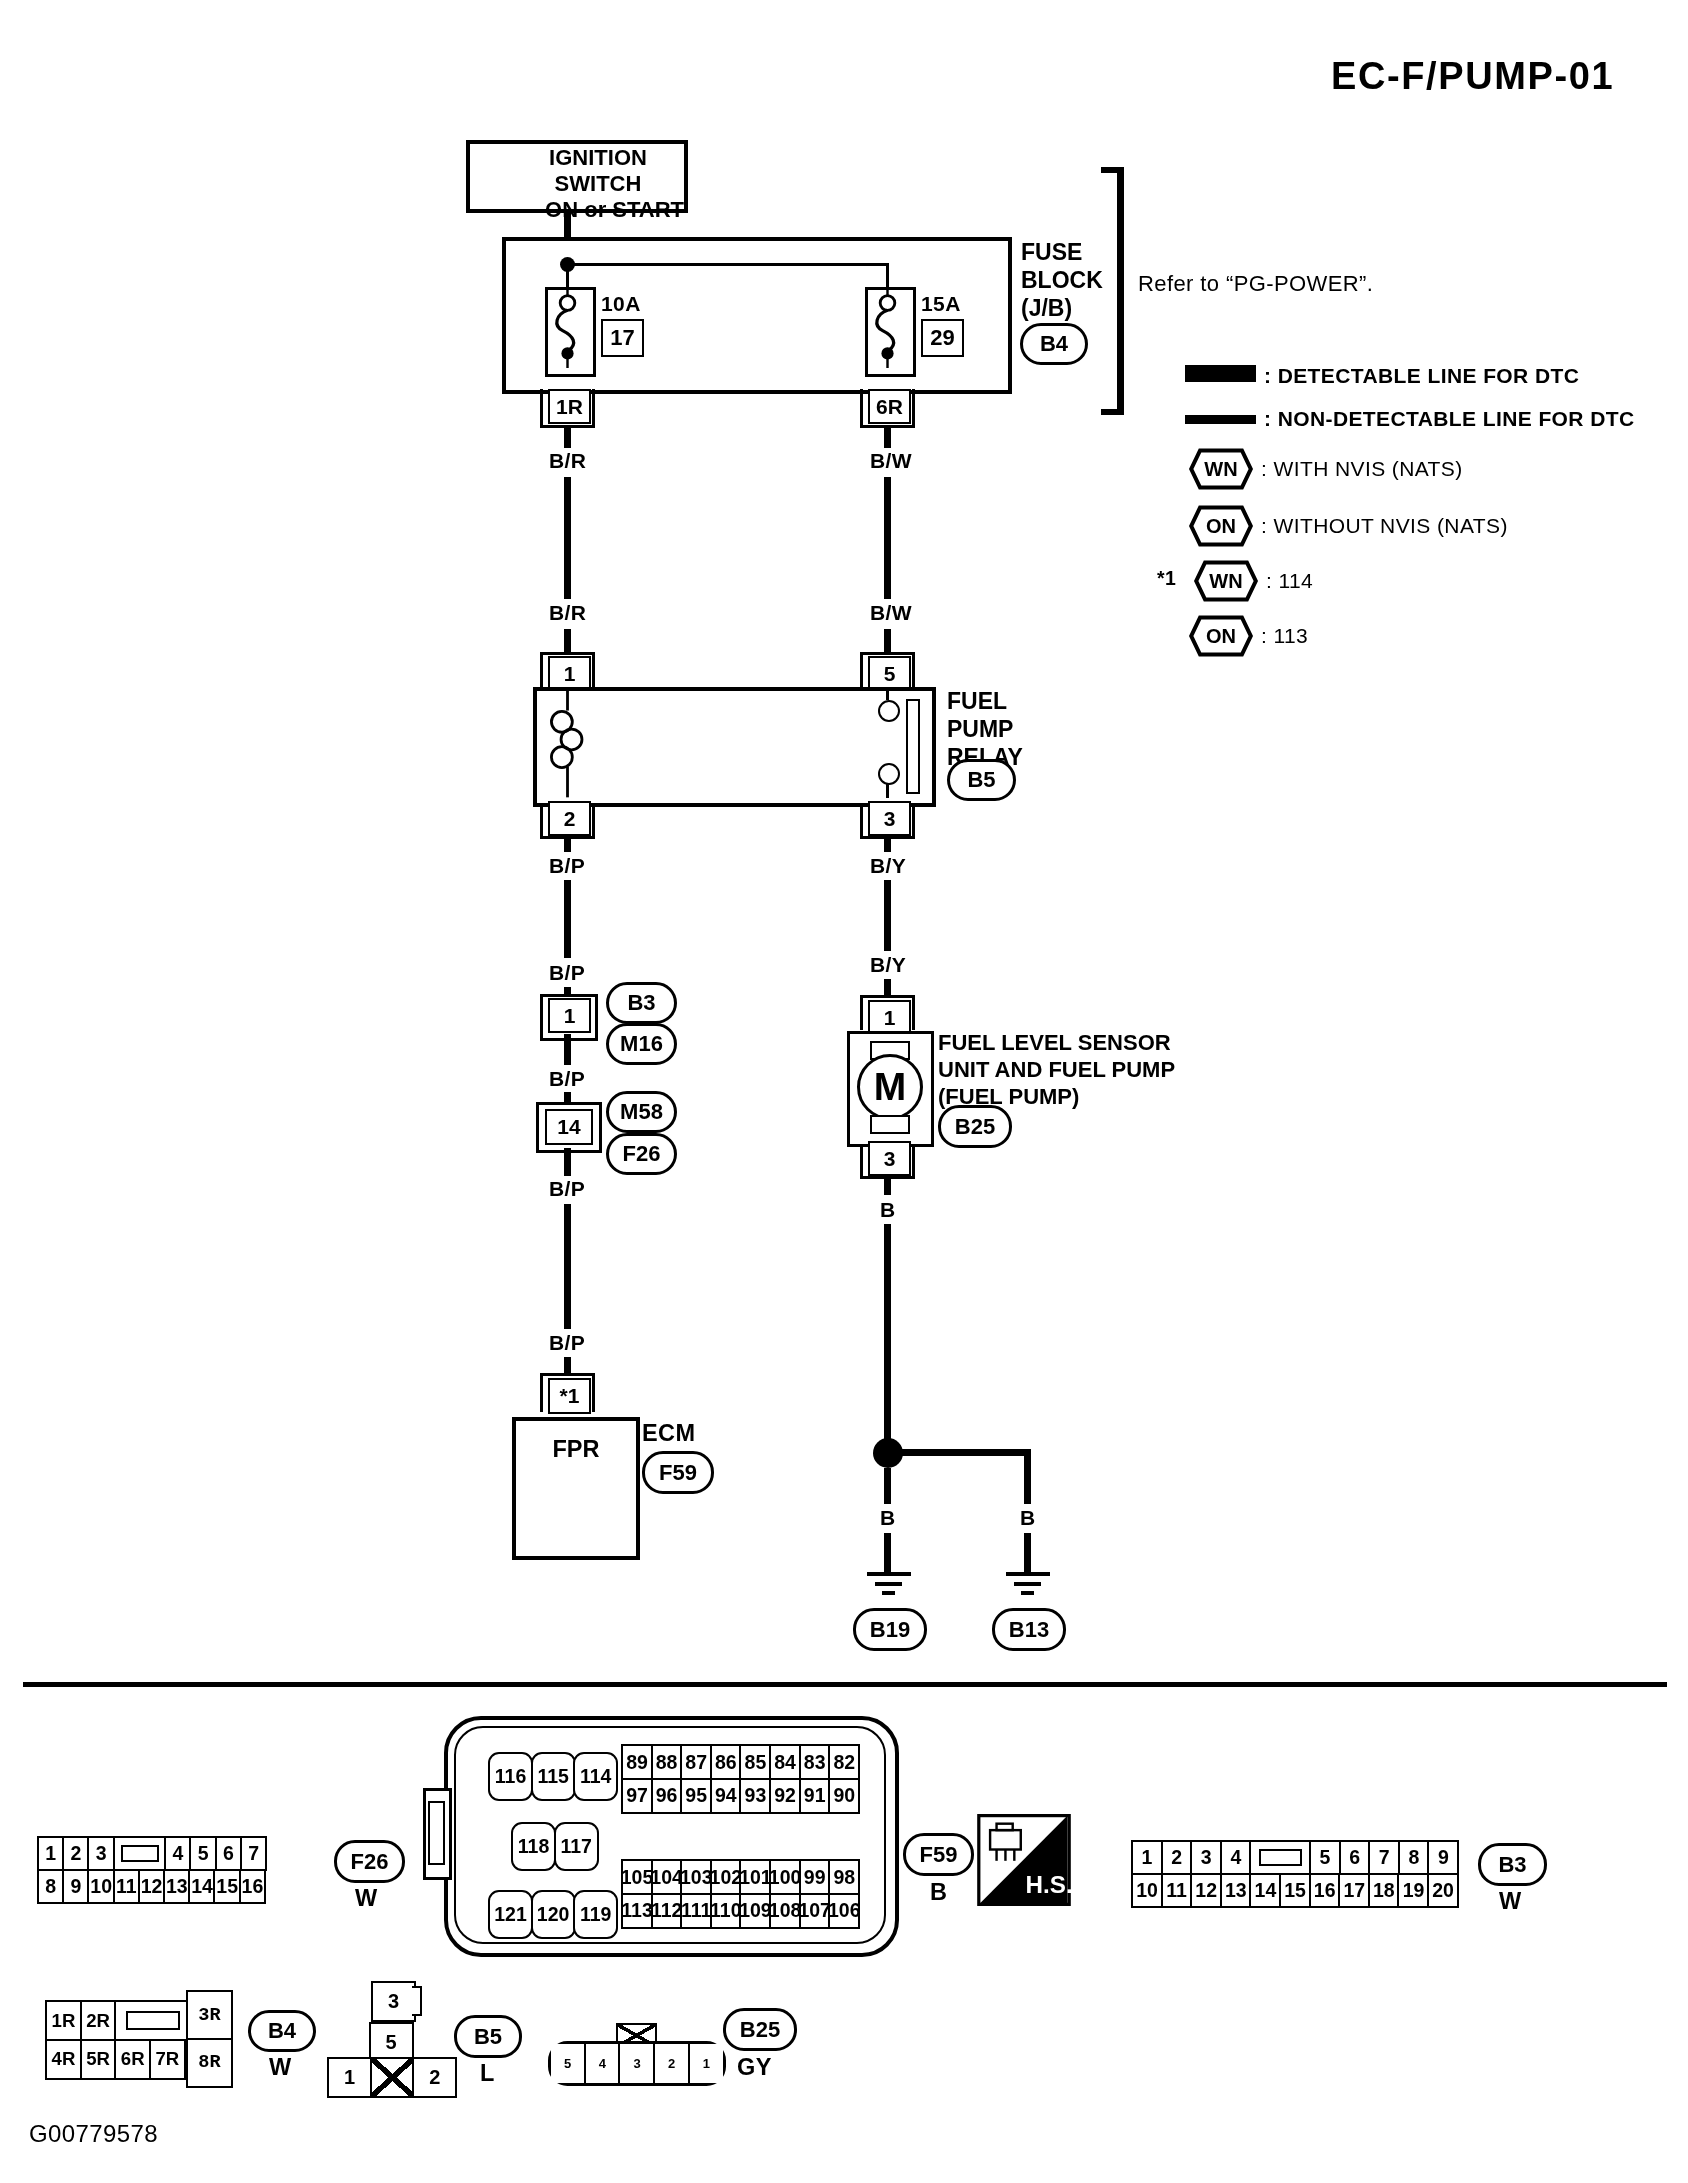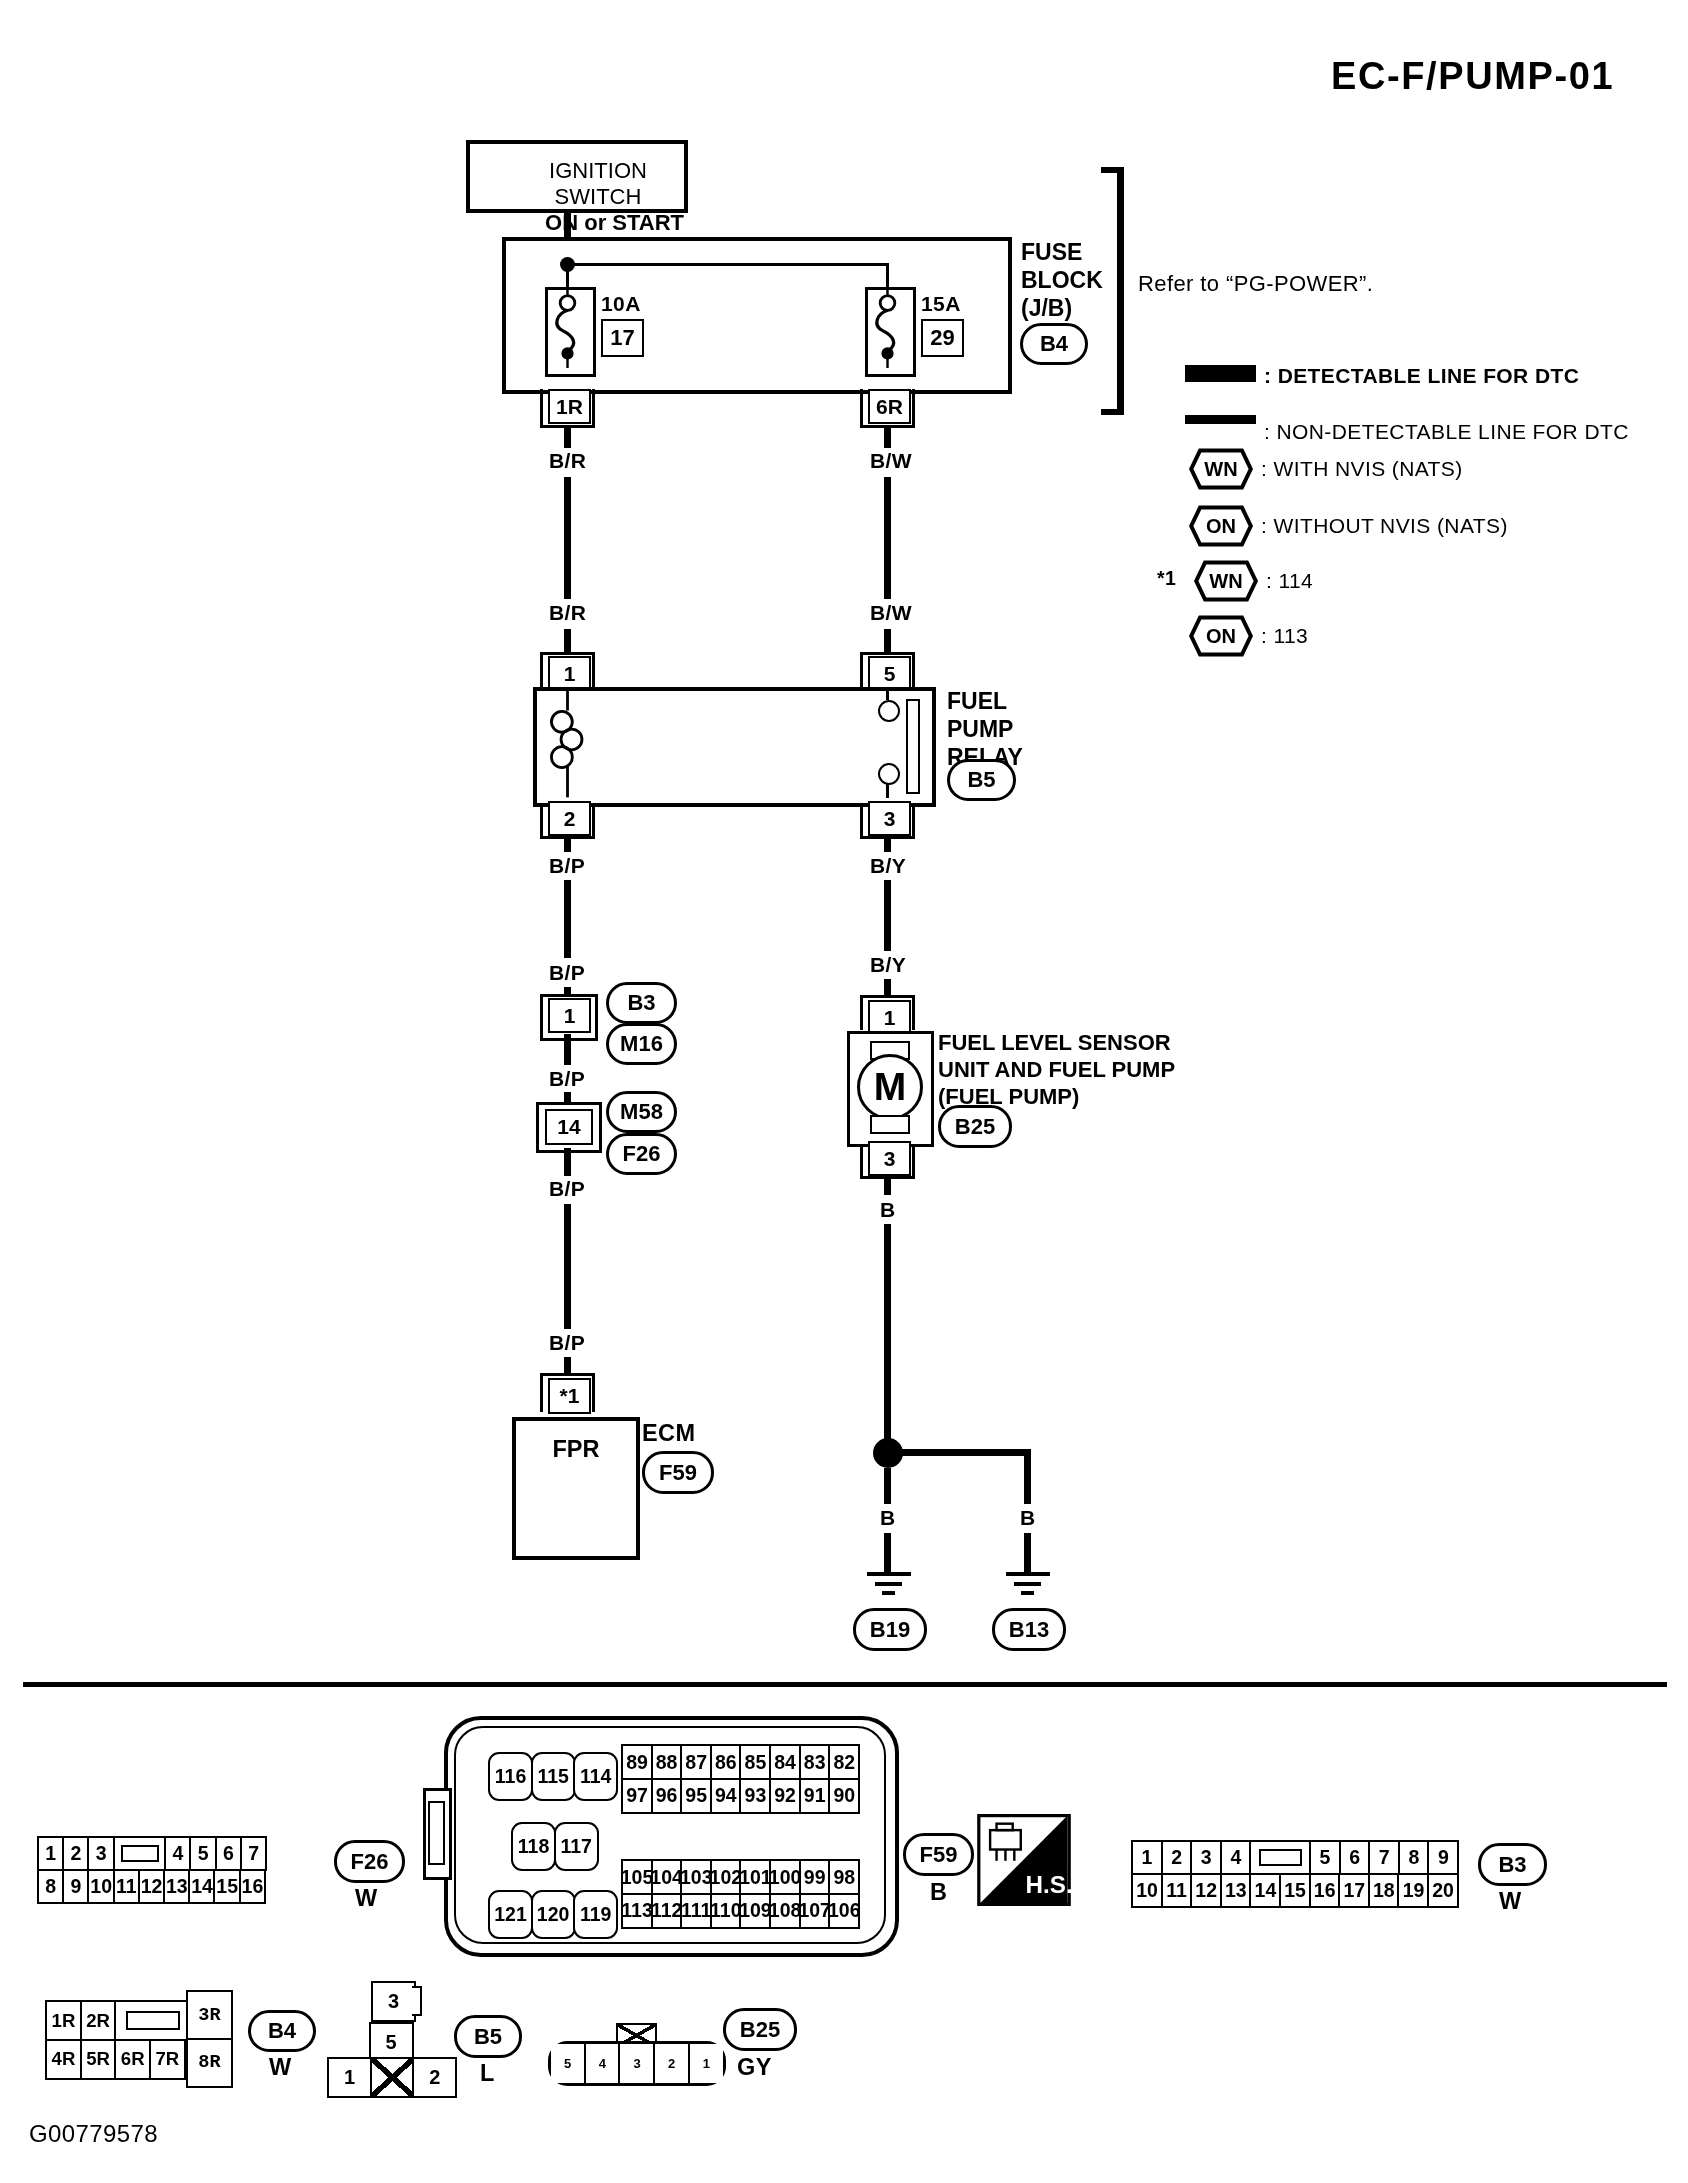--- a/index.html
+++ b/index.html
@@ -49,21 +49,21 @@
   .note3{position:absolute;font-size:23px;font-weight:600;line-height:28px;white-space:nowrap;}
 </style>
 </head>
 <body>
 
 <div id="page">
 
   <div class="title" style="left:1331px;top:55px;">EC-F/PUMP-01</div>
 
   <div class="box" style="left:466px;top:140px;width:214px;height:65px;text-align:center;">
-    <div style="font-size:22px;font-weight:400;margin-top:14px;padding-left:42px;">IGNITION SWITCH</div>
+    <div style="font-size:22px;font-weight:700;margin-top:1px;padding-left:42px;">IGNITION SWITCH</div>
     <div style="font-size:22px;font-weight:600;text-align:right;">ON or START</div>
   </div>
   <div class="wire" style="left:564px;top:209px;width:7.3px;height:29px;"></div>
 
   <div class="box" style="left:502px;top:237px;width:502px;height:149px;"></div>
   <div class="abs" style="left:560px;top:257px;width:15.4px;height:15.4px;background:#000;border-radius:50%;"></div>
   <div class="wire" style="left:566px;top:263px;width:323px;height:3.2px;"></div>
   <div class="wire" style="left:886px;top:263px;width:3.2px;height:24px;"></div>
   <div class="wire" style="left:566px;top:271px;width:3.2px;height:18px;"></div>
 
@@ -98,21 +98,21 @@
   </div>
   <div class="oval" style="left:1020px;top:323px;width:62px;height:36px;">B4</div>
   <div class="abs" style="left:1117px;top:167px;width:6.5px;height:248px;background:#000;"></div>
   <div class="abs" style="left:1101px;top:167px;width:16px;height:5.7px;background:#000;"></div>
   <div class="abs" style="left:1101px;top:409px;width:16px;height:5.7px;background:#000;"></div>
   <div class="lbl" style="left:1138px;top:271px;font-weight:500;font-size:22px;">Refer to “PG-POWER”.</div>
 
   <div class="abs" style="left:1185px;top:365px;width:71px;height:17px;background:#000;"></div>
   <div class="lbl" style="left:1264px;top:364px;font-weight:700;">: DETECTABLE LINE FOR DTC</div>
   <div class="abs" style="left:1185px;top:415px;width:71px;height:9px;background:#000;"></div>
-  <div class="lbl" style="left:1264px;top:420px;font-weight:400;">: NON-DETECTABLE LINE FOR DTC</div>
+  <div class="lbl" style="left:1264px;top:407px;font-weight:700;">: NON-DETECTABLE LINE FOR DTC</div>
 
   <div class="hexwrap" style="left:1188px;top:447px;">
     <svg width="66" height="44" viewBox="0 0 82 54">
       <polygon points="15,4 67,4 78,27 67,50 15,50 4,27" fill="none" stroke="#000" stroke-width="5"></polygon>
     </svg>
     <span>WN</span>
   </div>
   <div class="lbl" style="left:1261px;top:457px;font-weight:500;">: WITH NVIS (NATS)</div>
 
   <div class="hexwrap" style="left:1188px;top:504px;">

